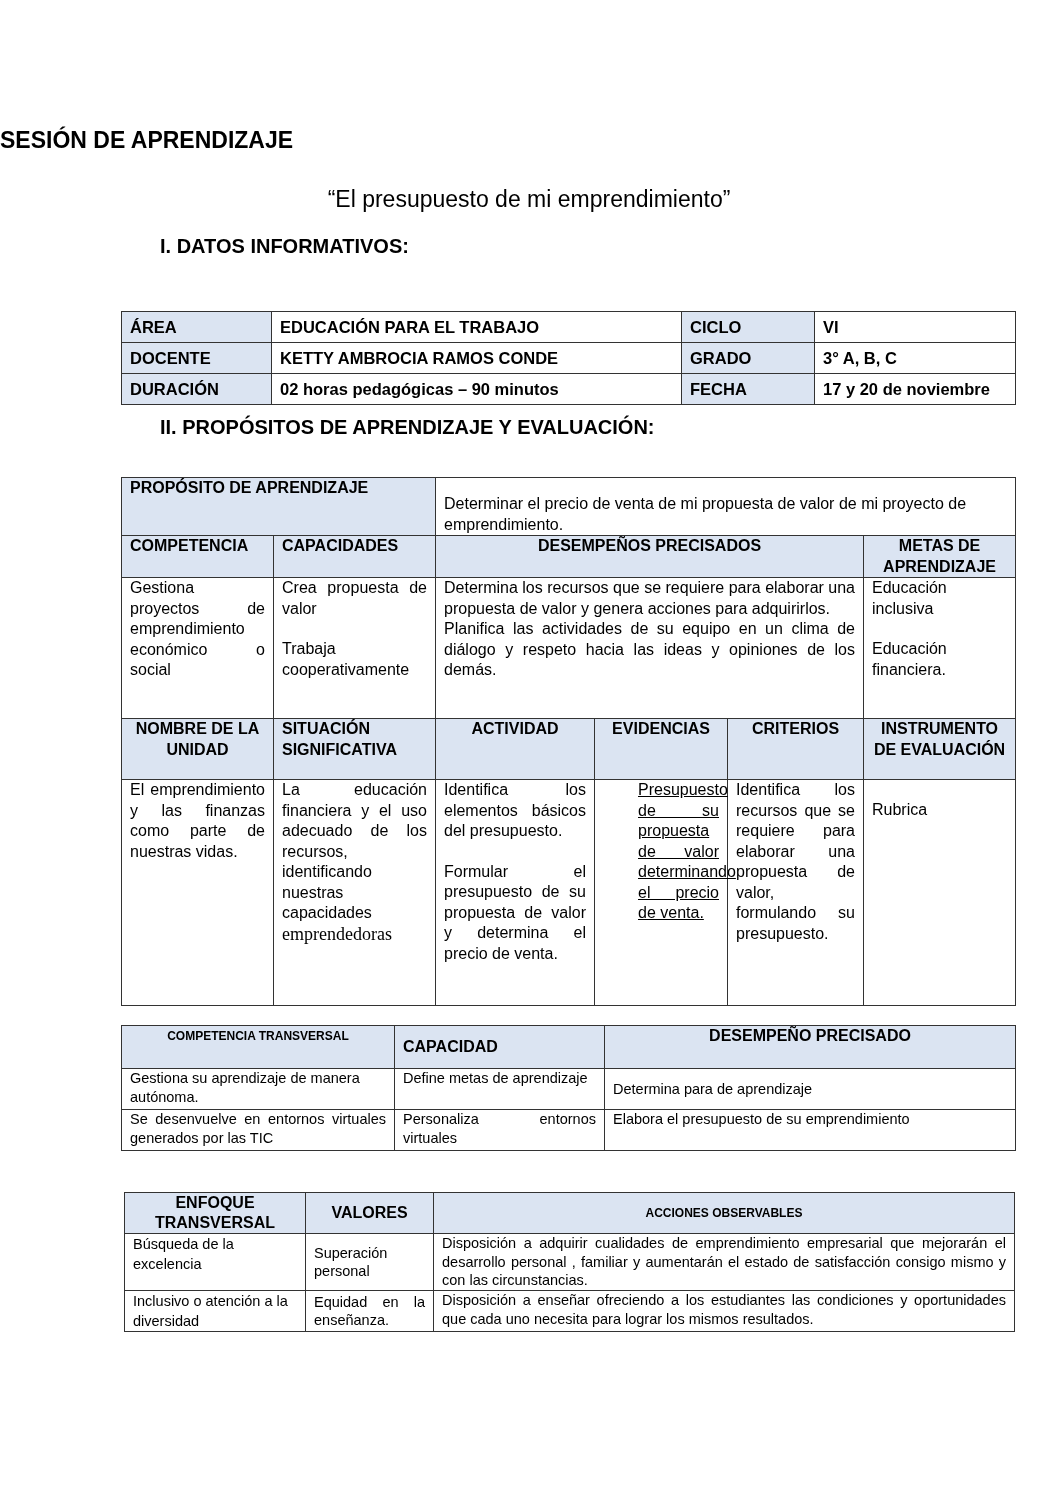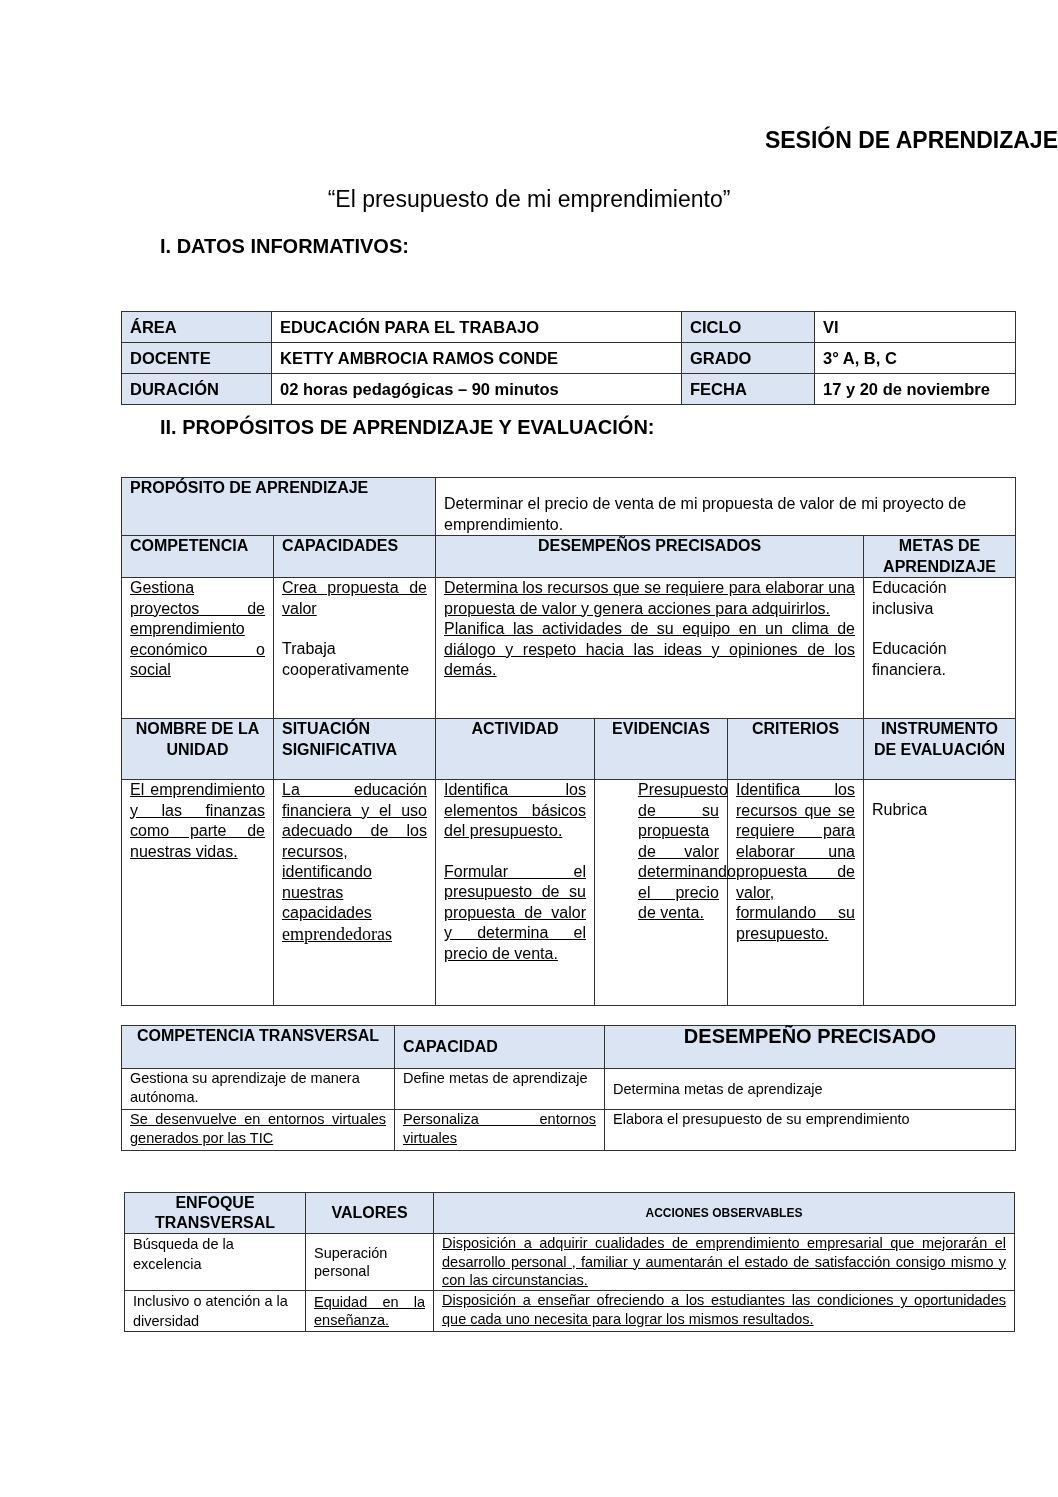--- a/index.html
+++ b/index.html
@@ -1,25 +1,25 @@
 <!DOCTYPE html>
 <html><head>
 <meta charset="utf-8">
 <style>
   html, body { margin: 0; padding: 0; background: #ffffff; }
   body { width: 1058px; height: 1497px; position: relative; font-family: "Liberation Sans", sans-serif; color: #000; }
   .page { position: absolute; left: 0; top: 0; width: 1058px; height: 1497px; }
-  .title { position: absolute; left: 0; width: 1058px; text-align: right; font-weight: bold; top: 127px; font-size: 23px; }
+  .title { position: absolute; left: 0; width: 1058px; text-align: left; font-weight: bold; top: 127px; font-size: 23px; }
   .subtitle { position: absolute; left: 0; width: 1058px; text-align: center; font-weight: normal; top: 186px; font-size: 23px; }
   .sec { position: absolute; left: 160px; font-weight: bold; font-size: 20px; }
   table { position: absolute; border-collapse: collapse; table-layout: fixed; }
   td { border: 1px solid #333; vertical-align: top; padding: 0 8px; font-size: 16px; line-height: 20.5px; }
   .h { background: #dbe4f2; font-weight: bold; }
   .c { text-align: center; }
-  .j { text-align: justify; text-decoration: underline; }
+  .j { text-align: justify; }
   .serif { font-family: "Liberation Serif", serif; font-size: 18px; }
   .u { text-decoration: underline; padding-left: 43px; }
 
   
   #t1 { left: 121px; top: 279px; width: 894px; margin-top: 32px; }
   #t1 td { font-weight: bold; font-size: 16.5px; height: 30px; vertical-align: middle; }
   
   #t2 { left: 121px; top: 477px; width: 894px; }
   
   #t3 { left: 121px; top: 1025px; width: 894px; }
@@ -131,28 +131,28 @@
     </table>
 
   <table id="t3">
     <colgroup>
         <col style="width:273px">
         <col style="width:210px">
         <col style="width:411px">
       </colgroup>
     <tbody>
         <tr>
-      <td class="h c" style="height:42px; font-size:16px; line-height:20px;">COMPETENCIA TRANSVERSAL</td>
+      <td class="h c" style="height:42px; font-size:12px; line-height:20px;">COMPETENCIA TRANSVERSAL</td>
       <td class="h" style="vertical-align:middle; font-size:16px;">CAPACIDAD</td>
-      <td class="h c" style="font-size:20px; line-height:20px;margin-top:28px;">DESEMPEÑO PRECISADO</td>
+      <td class="h c" style="font-size:16px; line-height:20px;margin-top:28px;">DESEMPEÑO PRECISADO</td>
     </tr>
     <tr>
       <td style="height:40px;">Gestiona su aprendizaje de manera autónoma.</td>
       <td>Define metas de aprendizaje</td>
-      <td style="vertical-align:middle;">Determina metas de aprendizaje</td>
+      <td style="vertical-align:middle;">Determina para de aprendizaje</td>
     </tr>
     <tr>
       <td class="j" style="height:40px;">Se desenvuelve en entornos virtuales generados por las TIC</td>
       <td class="j">Personaliza entornos virtuales</td>
       <td>Elabora el presupuesto de su emprendimiento</td>
     </tr>
   </tbody>
     </table>
 
   <table id="t4">

